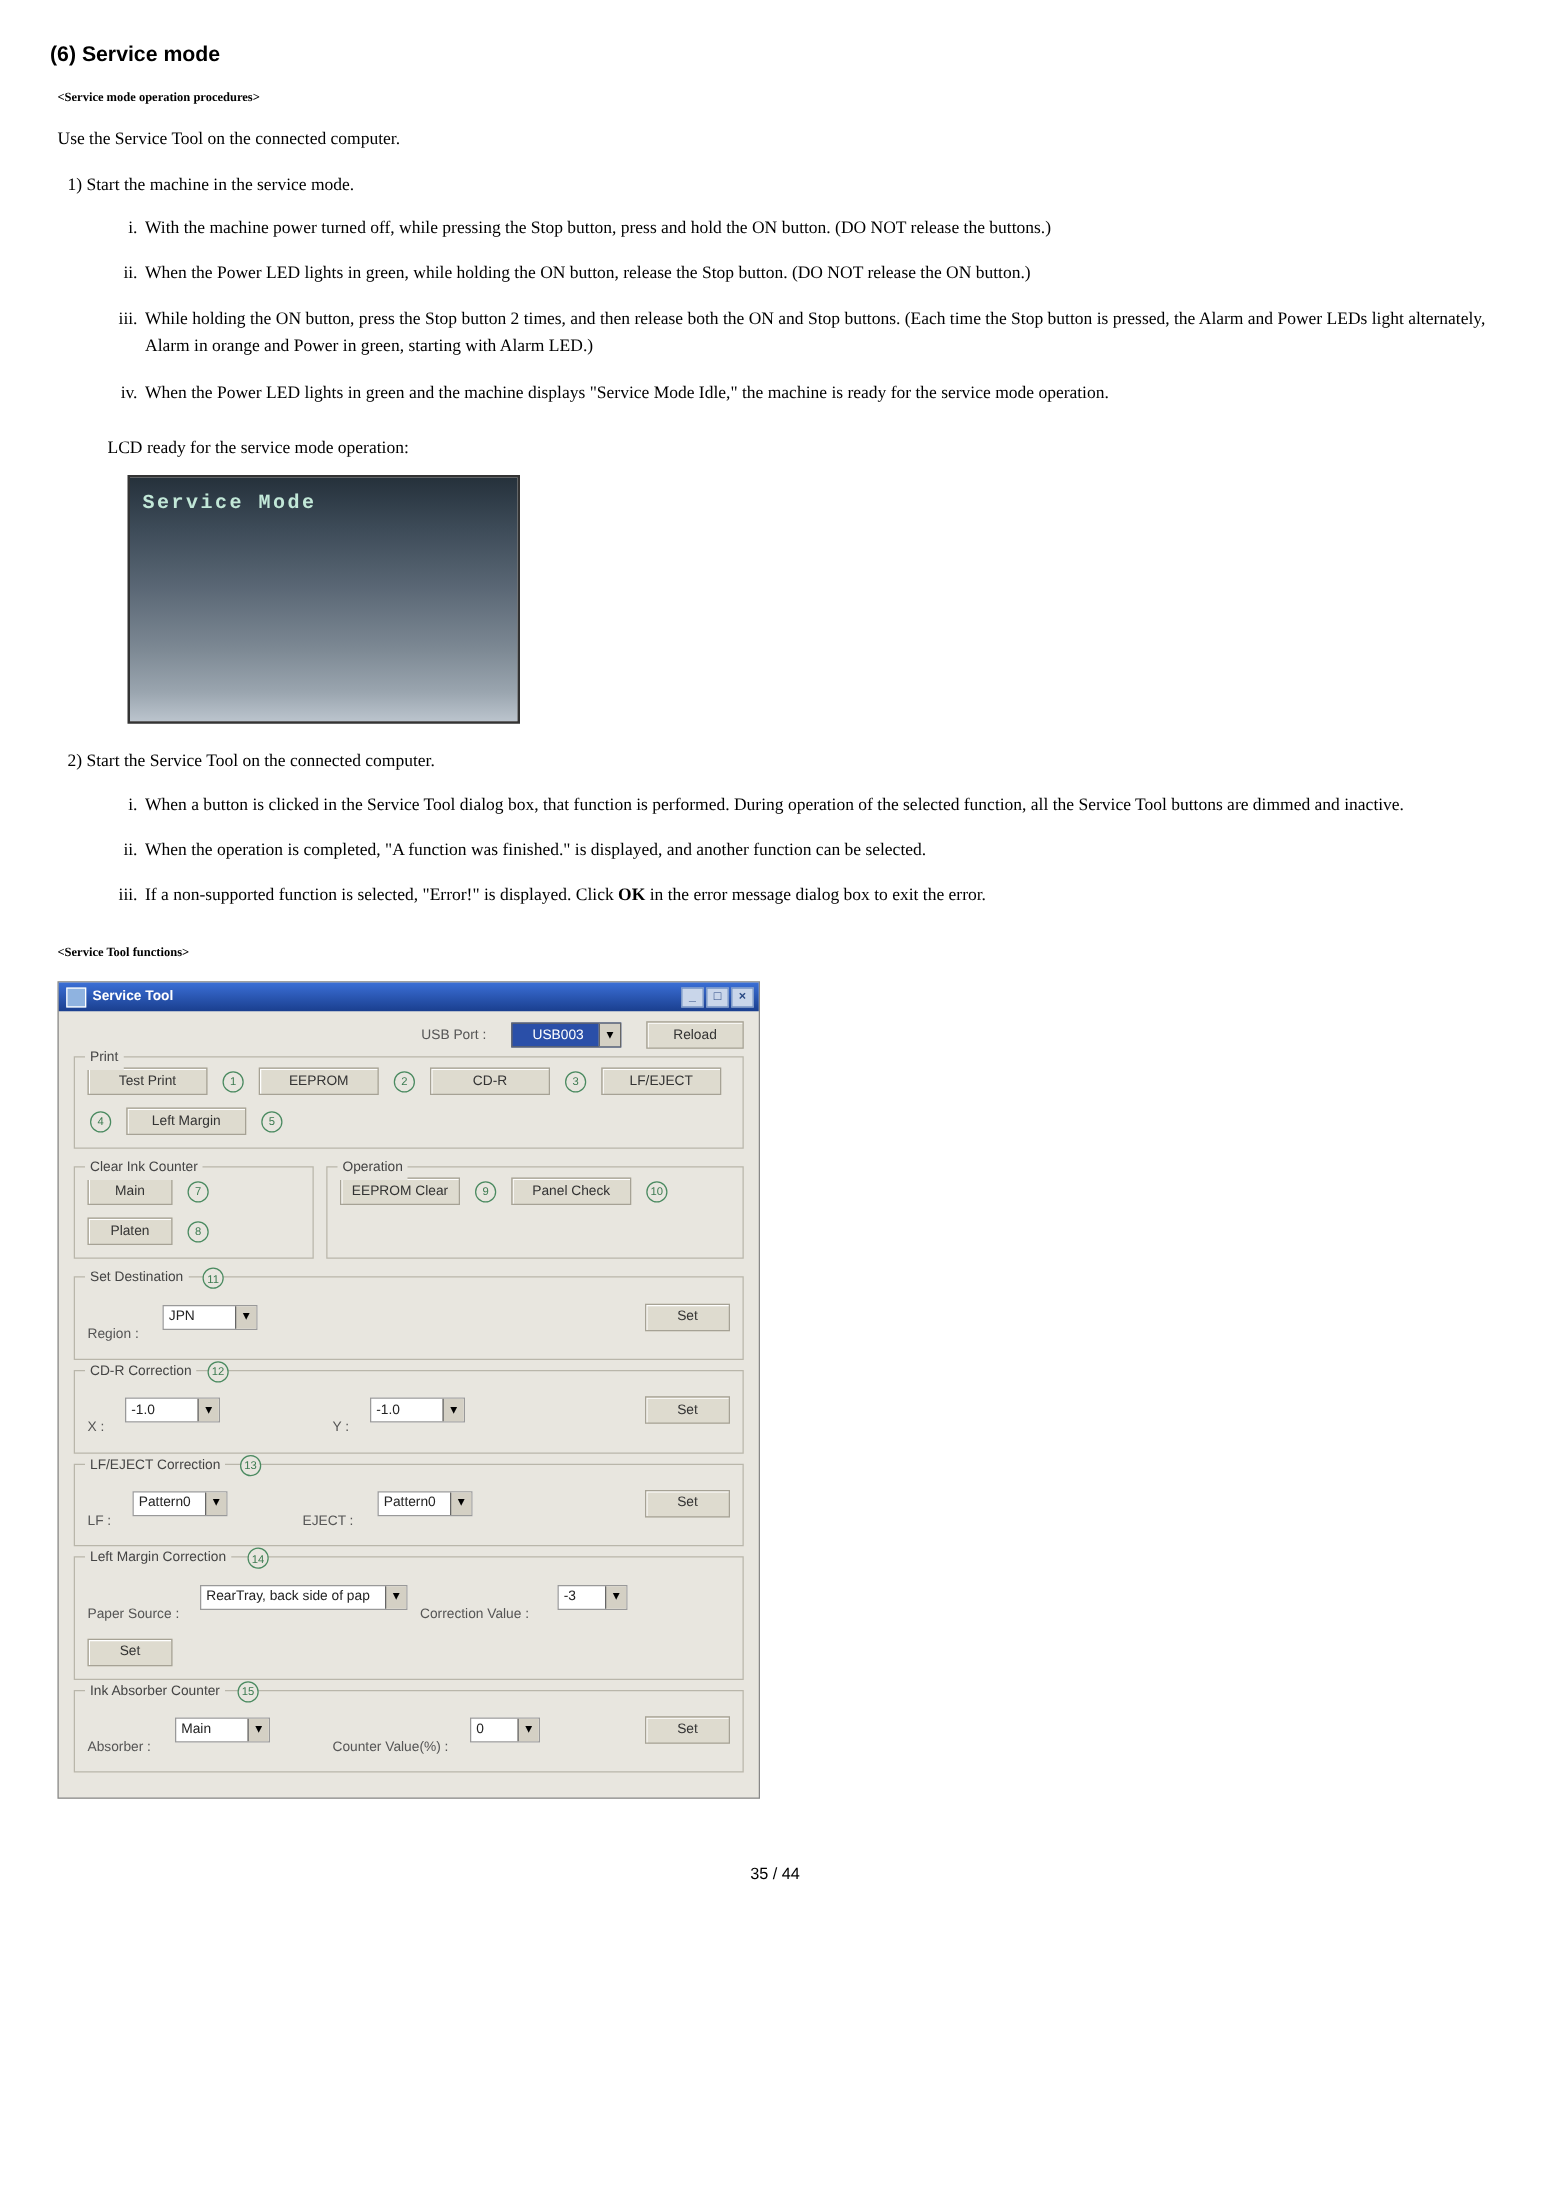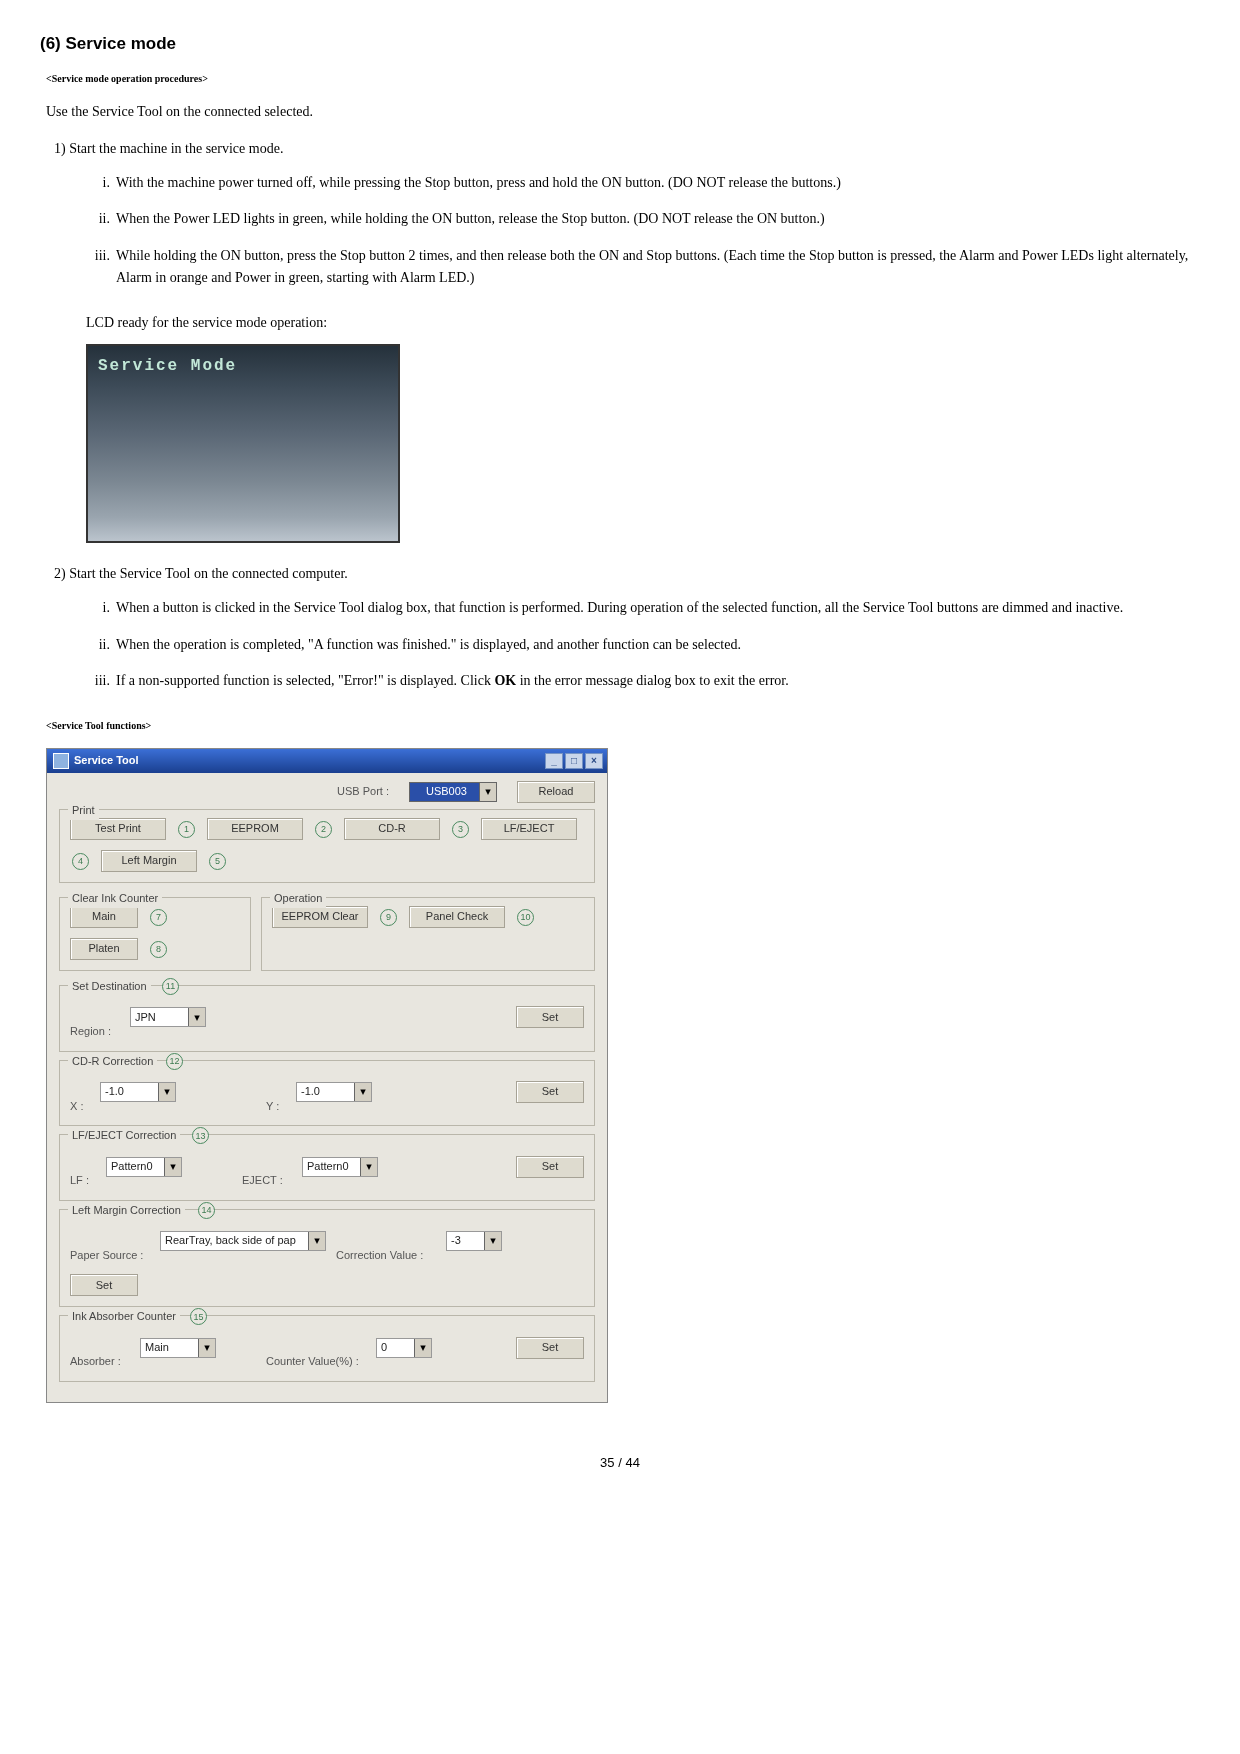--- a/index.html
+++ b/index.html
@@ -43,21 +43,21 @@
   }
   .roman-body {
     flex: 1;
   }
   .lcd-caption {
     margin: 22px 0 10px 46px;
   }
   .lcd-box {
     width: 310px;
     height: 195px;
-    margin-left: 46px;
+    margin-left: 62px;
     margin-bottom: 20px;
     background: linear-gradient(to bottom, #25313b 0%, #3c4a57 20%, #5a6775 45%, #7c8893 70%, #9aa5af 88%, #bbc4cd 100%);
     border: 2px solid #333;
     position: relative;
   }
   .lcd-title {
     font-family: "Courier New", monospace;
     font-weight: bold;
     color: #c2e8d8;
     font-size: 16px;
@@ -144,38 +144,42 @@
     font-family: Arial, sans-serif;
     font-size: 13px;
     margin-top: 50px;
   }
 </style>
 </head>
 <body>
 
 <div class="section-heading">(6)  Service mode</div>
 <div class="sub-heading">&lt;Service mode operation procedures&gt;</div>
-<div class="body-text">Use the Service Tool on the connected selected.</div>
+<div class="body-text">Use the Service Tool on the connected computer.</div>
 
 <div class="step-line">
   <span>1)</span>
   <span>Start the machine in the service mode.</span>
 </div>
 <div class="roman-list">
   <div class="roman-item">
     <div class="roman-label">i.</div>
     <div class="roman-body">With the machine power turned off, while pressing the Stop button, press and hold the ON button. (DO NOT release the buttons.)</div>
   </div>
   <div class="roman-item">
     <div class="roman-label">ii.</div>
     <div class="roman-body">When the Power LED lights in green, while holding the ON button, release the Stop button. (DO NOT release the ON button.)</div>
   </div>
   <div class="roman-item">
     <div class="roman-label">iii.</div>
     <div class="roman-body">While holding the ON button, press the Stop button 2 times, and then release both the ON and Stop buttons. (Each time the Stop button is pressed, the Alarm and Power LEDs light alternately, Alarm in orange and Power in green, starting with Alarm LED.)</div>
+  </div>
+  <div class="roman-item">
+    <div class="roman-label">iv.</div>
+    <div class="roman-body">When the Power LED lights in green and the machine displays "Service Mode Idle," the machine is ready for the service mode operation.</div>
   </div>
 </div>
 
 <div class="lcd-caption">LCD ready for the service mode operation:</div>
 <div class="lcd-box">
   <div class="lcd-title">Service Mode</div>
 </div>
 
 <div class="step-line">
   <span>2)</span>

